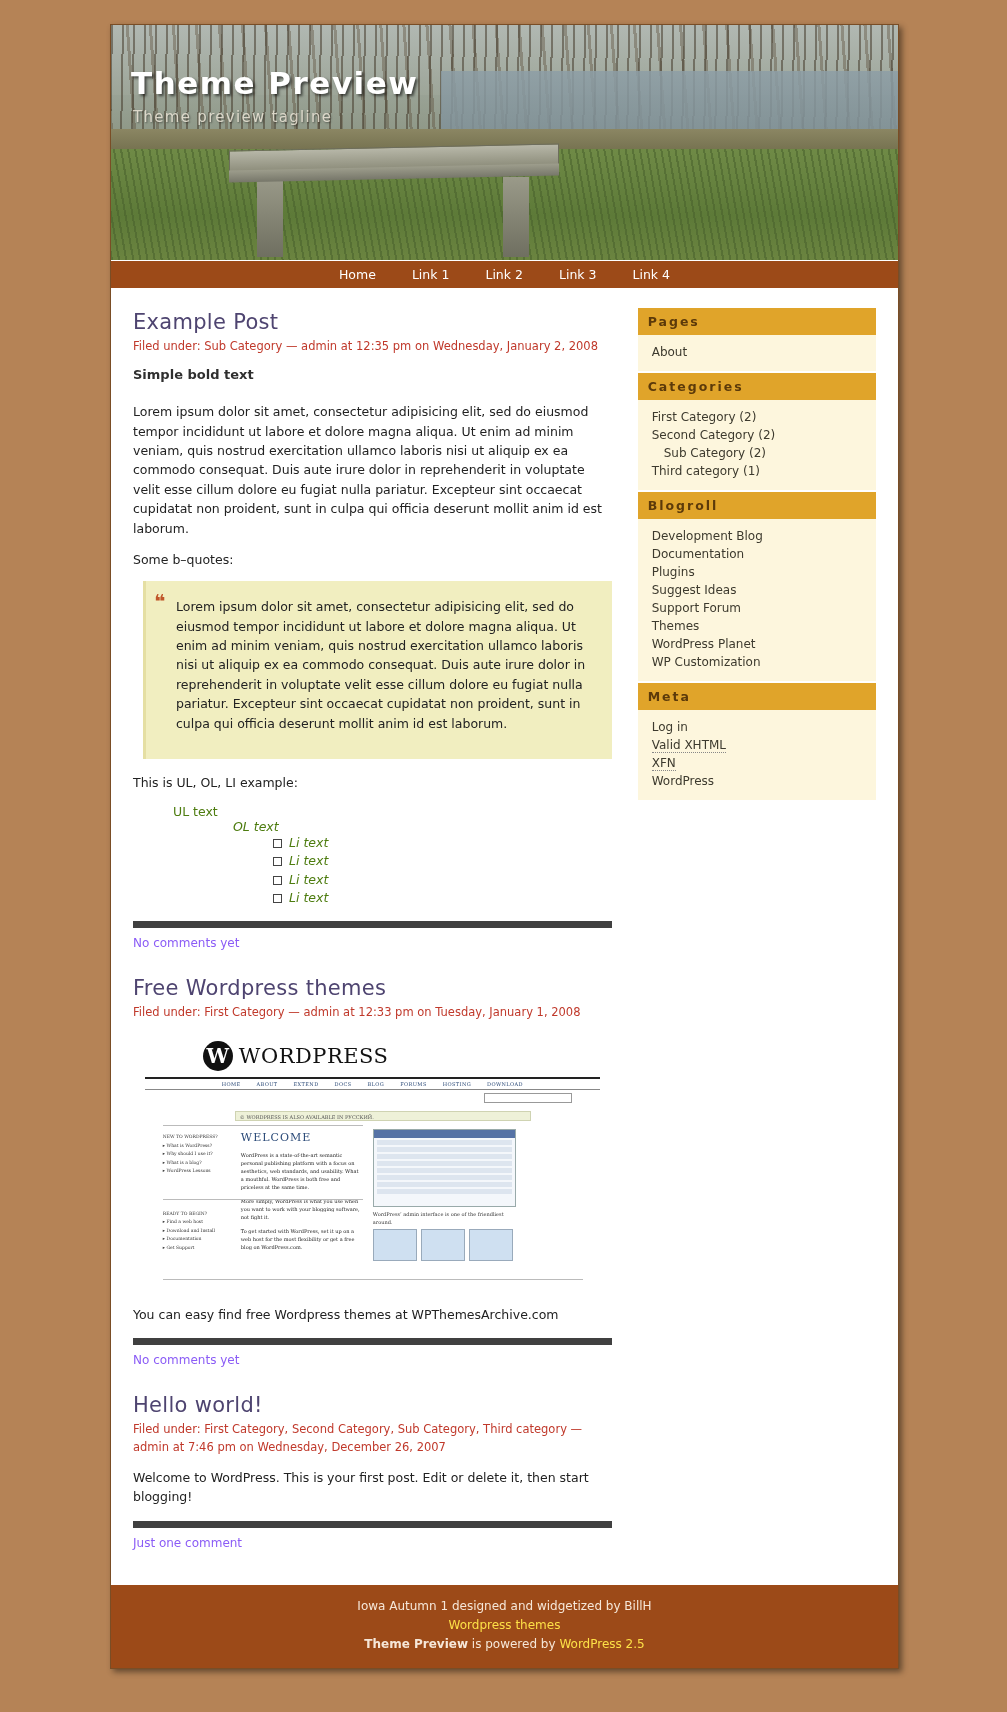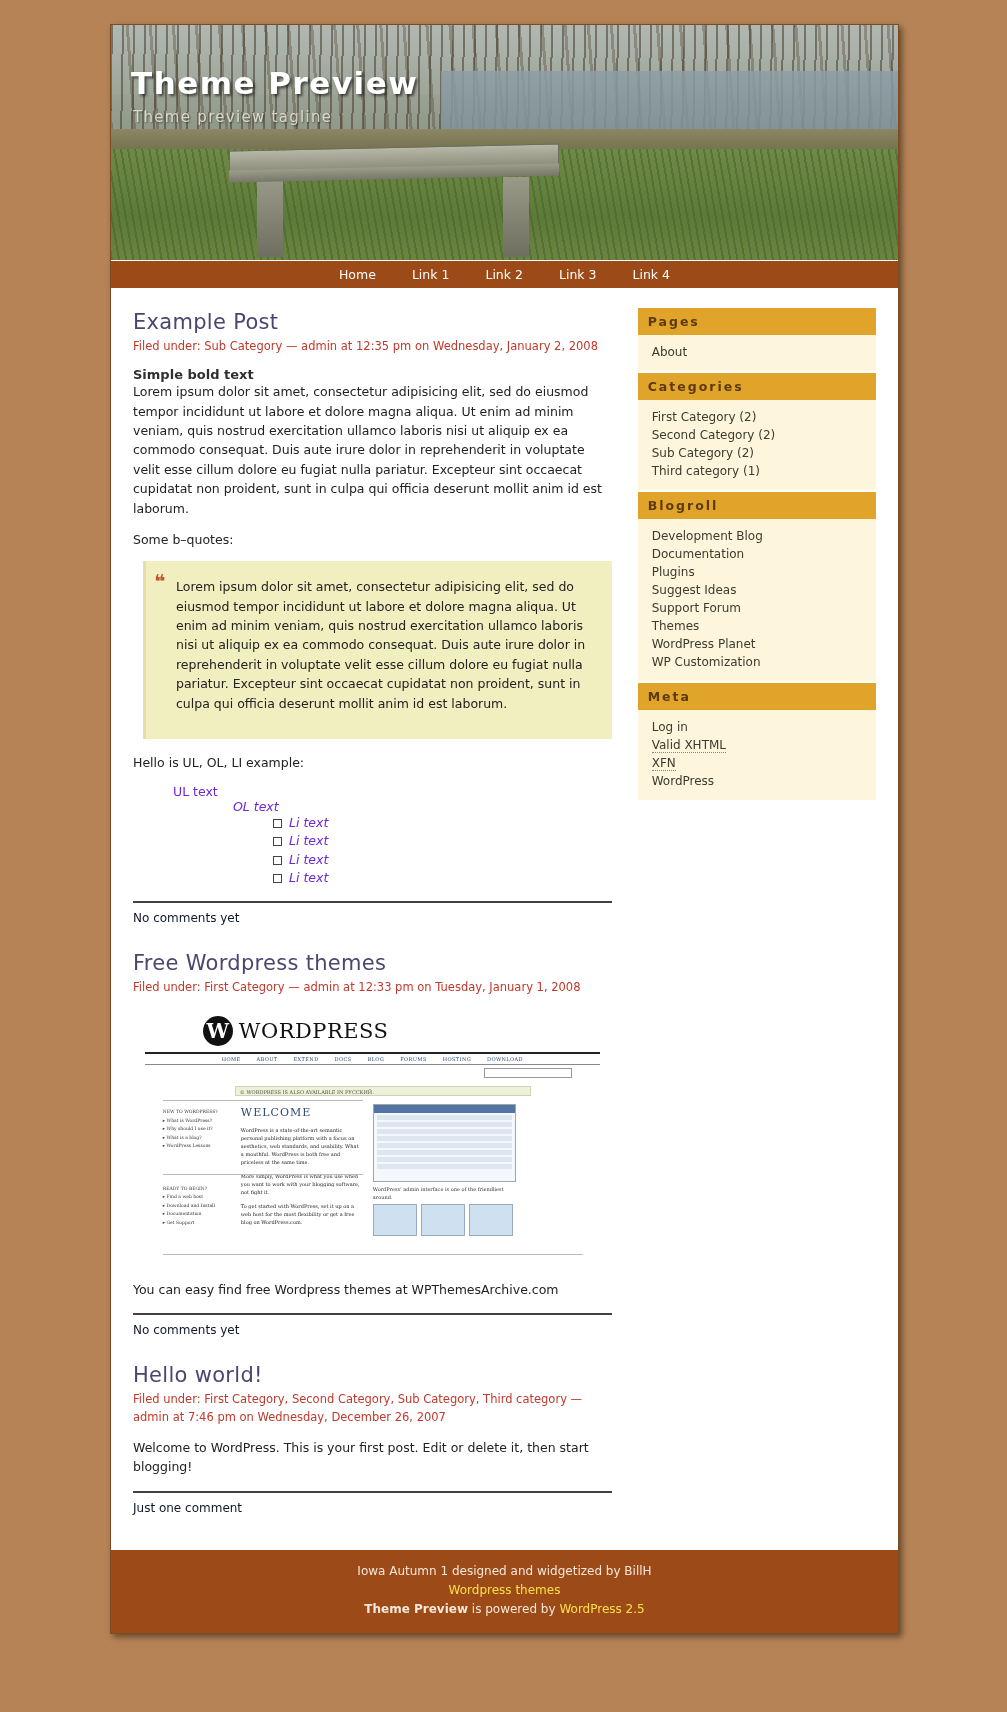--- a/index.html
+++ b/index.html
@@ -136,21 +136,21 @@
   .post h2 a { color: #4e4470; text-decoration: none; }
   .meta {
     font-size: 11.5px;
     color: #c0392b;
     margin-bottom: 12px;
     line-height: 1.5;
   }
   .meta a { color: #c0392b; text-decoration: none; }
   .post h3 {
     font-size: 13px;
-    margin: 10px 0 0 0;
+    margin: 10px 0 20px 0;
     color: #2f2f2f;
   }
   .post p {
     font-size: 12.5px;
     line-height: 1.55;
     color: #222;
     margin: 0 0 12px 0;
   }
   blockquote {
     margin: 6px 0 14px 10px;
@@ -161,35 +161,35 @@
     font-size: 12.5px;
     line-height: 1.55;
     color: #3a3a28;
   }
   blockquote .qmark {
     position: absolute; left: 8px; top: 6px;
     color: #c0562a; font-size: 19px; font-weight: bold;
     letter-spacing: -2px;
   }
   blockquote p { margin: 0; font-size: 12.5px; color: #3a3a28; }
-  .list-demo { font-size: 12.5px; color: #6d28d9; }
+  .list-demo { font-size: 12.5px; color: #4d7c0f; }
   .list-demo ul { margin: 0; padding-left: 40px; list-style: none; }
   .list-demo ol { margin: 0; padding-left: 60px; list-style: none; font-style: italic; }
   .list-demo .li-item { padding-left: 16px; position: relative; line-height: 1.45; }
   .list-demo .li-item:before {
     content: "";
     position: absolute; left: 0; top: 5px;
     width: 7px; height: 7px; border: 1px solid #444;
   }
   .post-foot {
-    border-top: 2px solid #404040;
+    border-top: 7px solid #404040;
     padding-top: 8px;
     margin-top: 14px;
     font-size: 12px;
-    color: #0f172a;
+    color: #8b5cf6;
   }
   
   .wpimg {
     width: 455px; height: 260px; background: #ffffff;
     margin: 6px auto 12px auto; position: relative; overflow: hidden;
     font-family: "DejaVu Serif", serif;
   }
   .wp-logo { position:absolute; left:58px; top:8px; display:flex; align-items:center; gap:6px;}
   .wp-logo .circ {
     width: 30px; height: 30px; border-radius: 50%;
@@ -237,21 +237,21 @@
     letter-spacing: 2px;
     font-weight: bold;
     padding: 6px 10px;
   }
   .widget ul {
     margin: 0; padding: 8px 0 10px 0; list-style: none;
     background: #fdf6dd;
   }
   .widget li { padding: 2px 10px 2px 14px; font-size: 12px; }
   .widget li a { color: #3d3a2e; text-decoration: none; }
-  .widget li.indent { padding-left: 14px; }
+  .widget li.indent { padding-left: 26px; }
   .widget li a.dotted { border-bottom: 1px dotted #888; }
   
   .footer {
     background: #9c4a18;
     color: #f6e7d8;
     text-align: center;
     padding: 12px 10px 14px 10px;
     font-size: 12px;
     line-height: 1.6;
     border-top: 1px solid #fff;
@@ -300,21 +300,21 @@
             <a href="#">Sub Category</a>
             <span>— admin at 12:35 pm on Wednesday, January 2, 2008</span>
           </div>
           <h3>Simple bold text</h3>
           <p>Lorem ipsum dolor sit amet, consectetur adipisicing elit, sed do eiusmod tempor incididunt ut labore et dolore magna aliqua. Ut enim ad minim veniam, quis nostrud exercitation ullamco laboris nisi ut aliquip ex ea commodo consequat. Duis aute irure dolor in reprehenderit in voluptate velit esse cillum dolore eu fugiat nulla pariatur. Excepteur sint occaecat cupidatat non proident, sunt in culpa qui officia deserunt mollit anim id est laborum.</p>
           <p>Some b–quotes:</p>
           <blockquote>
             <span class="qmark">❝</span>
             <p>Lorem ipsum dolor sit amet, consectetur adipisicing elit, sed do eiusmod tempor incididunt ut labore et dolore magna aliqua. Ut enim ad minim veniam, quis nostrud exercitation ullamco laboris nisi ut aliquip ex ea commodo consequat. Duis aute irure dolor in reprehenderit in voluptate velit esse cillum dolore eu fugiat nulla pariatur. Excepteur sint occaecat cupidatat non proident, sunt in culpa qui officia deserunt mollit anim id est laborum.</p>
           </blockquote>
-          <p>Hello is UL, OL, LI example:</p>
+          <p>This is UL, OL, LI example:</p>
           <div class="list-demo">
             <ul>
               <li>UL text</li>
               <ol>
                 <li>OL text</li>
                 <ul>
                   <li class="li-item">Li text</li>
                   <li class="li-item">Li text</li>
                   <li class="li-item">Li text</li>
                   <li class="li-item">Li text</li>

